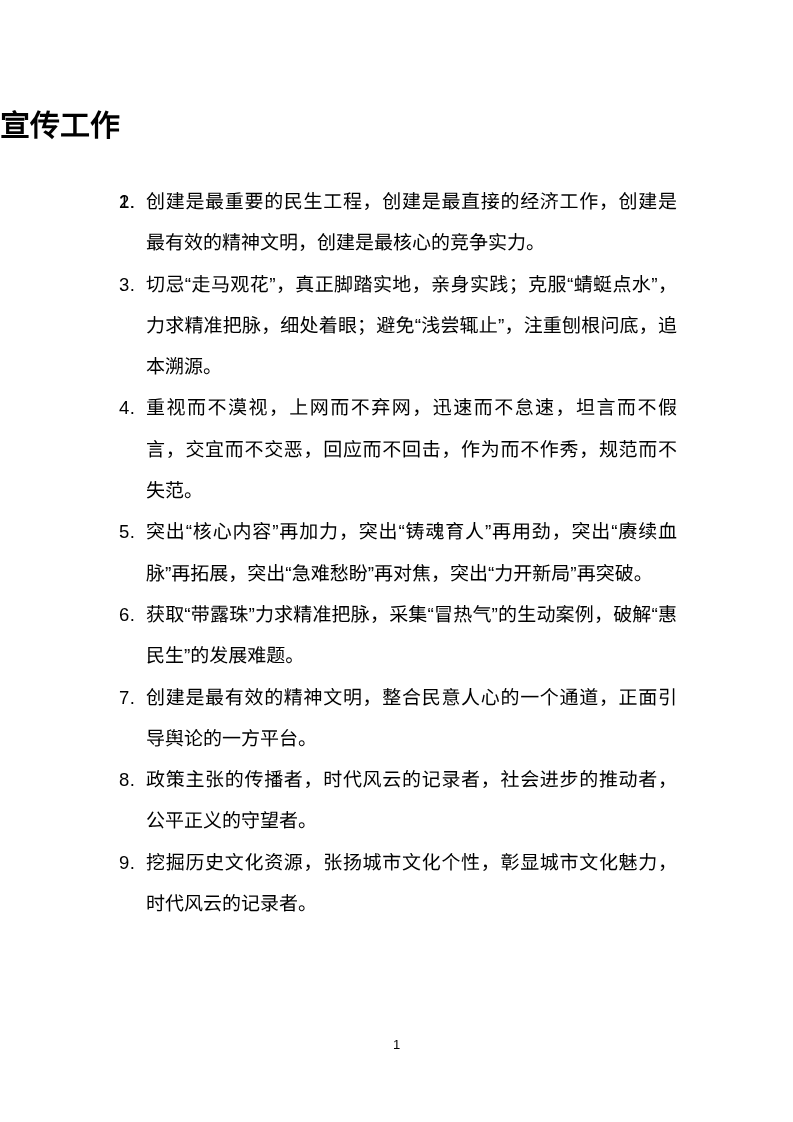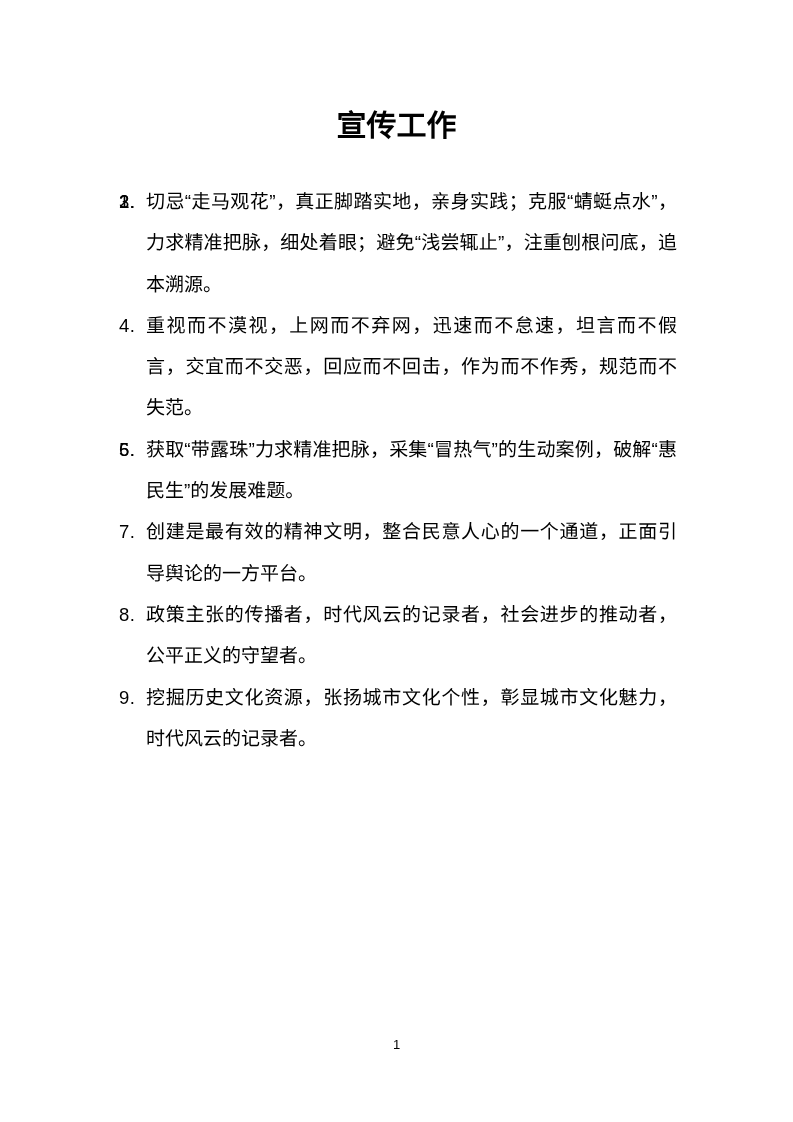--- a/index.html
+++ b/index.html
@@ -15,21 +15,21 @@
     height: 1122px;
     margin: 0 auto;
     background: #ffffff;
     color: #000000;
     font-family: "Liberation Sans", sans-serif;
     overflow: hidden;
   }
   .doc-title {
     margin: 0;
     padding-top: 104px;
-    text-align: center;
+    text-align: left;
     font-size: 30px;
     font-weight: 700;
     line-height: 44px;
     color: #000000;
   }
   ol.doc-list {
     list-style: none;
     margin: 33px 0 0 146px;
     padding: 0;
     width: 531px;
@@ -68,31 +68,33 @@
 <div class="page">
 
   <h1 class="doc-title">宣传工作</h1>
 
   <ol class="doc-list">
     <li>
       <span class="li-num">1.</span>
     </li>
     <li>
       <span class="li-num">2.</span>
+      <span class="li-text">创建是最重要的民生工程，创建是最直接的经济工作，创建是最有效的精神文明，创建是最核心的竞争实力。</span>
     </li>
     <li>
       <span class="li-num">3.</span>
       <span class="li-text">切忌“走马观花”，真正脚踏实地，亲身实践；克服“蜻蜓点水”，力求精准把脉，细处着眼；避免“浅尝辄止”，注重刨根问底，追本溯源。</span>
     </li>
     <li>
       <span class="li-num">4.</span>
       <span class="li-text">重视而不漠视，上网而不弃网，迅速而不怠速，坦言而不假言，交宜而不交恶，回应而不回击，作为而不作秀，规范而不失范。</span>
     </li>
     <li>
       <span class="li-num">5.</span>
+      <span class="li-text">突出“核心内容”再加力，突出“铸魂育人”再用劲，突出“赓续血脉”再拓展，突出“急难愁盼”再对焦，突出“力开新局”再突破。</span>
     </li>
     <li>
       <span class="li-num">6.</span>
       <span class="li-text">获取“带露珠”力求精准把脉，采集“冒热气”的生动案例，破解“惠民生”的发展难题。</span>
     </li>
     <li>
       <span class="li-num">7.</span>
       <span class="li-text">创建是最有效的精神文明，整合民意人心的一个通道，正面引导舆论的一方平台。</span>
     </li>
     <li>

